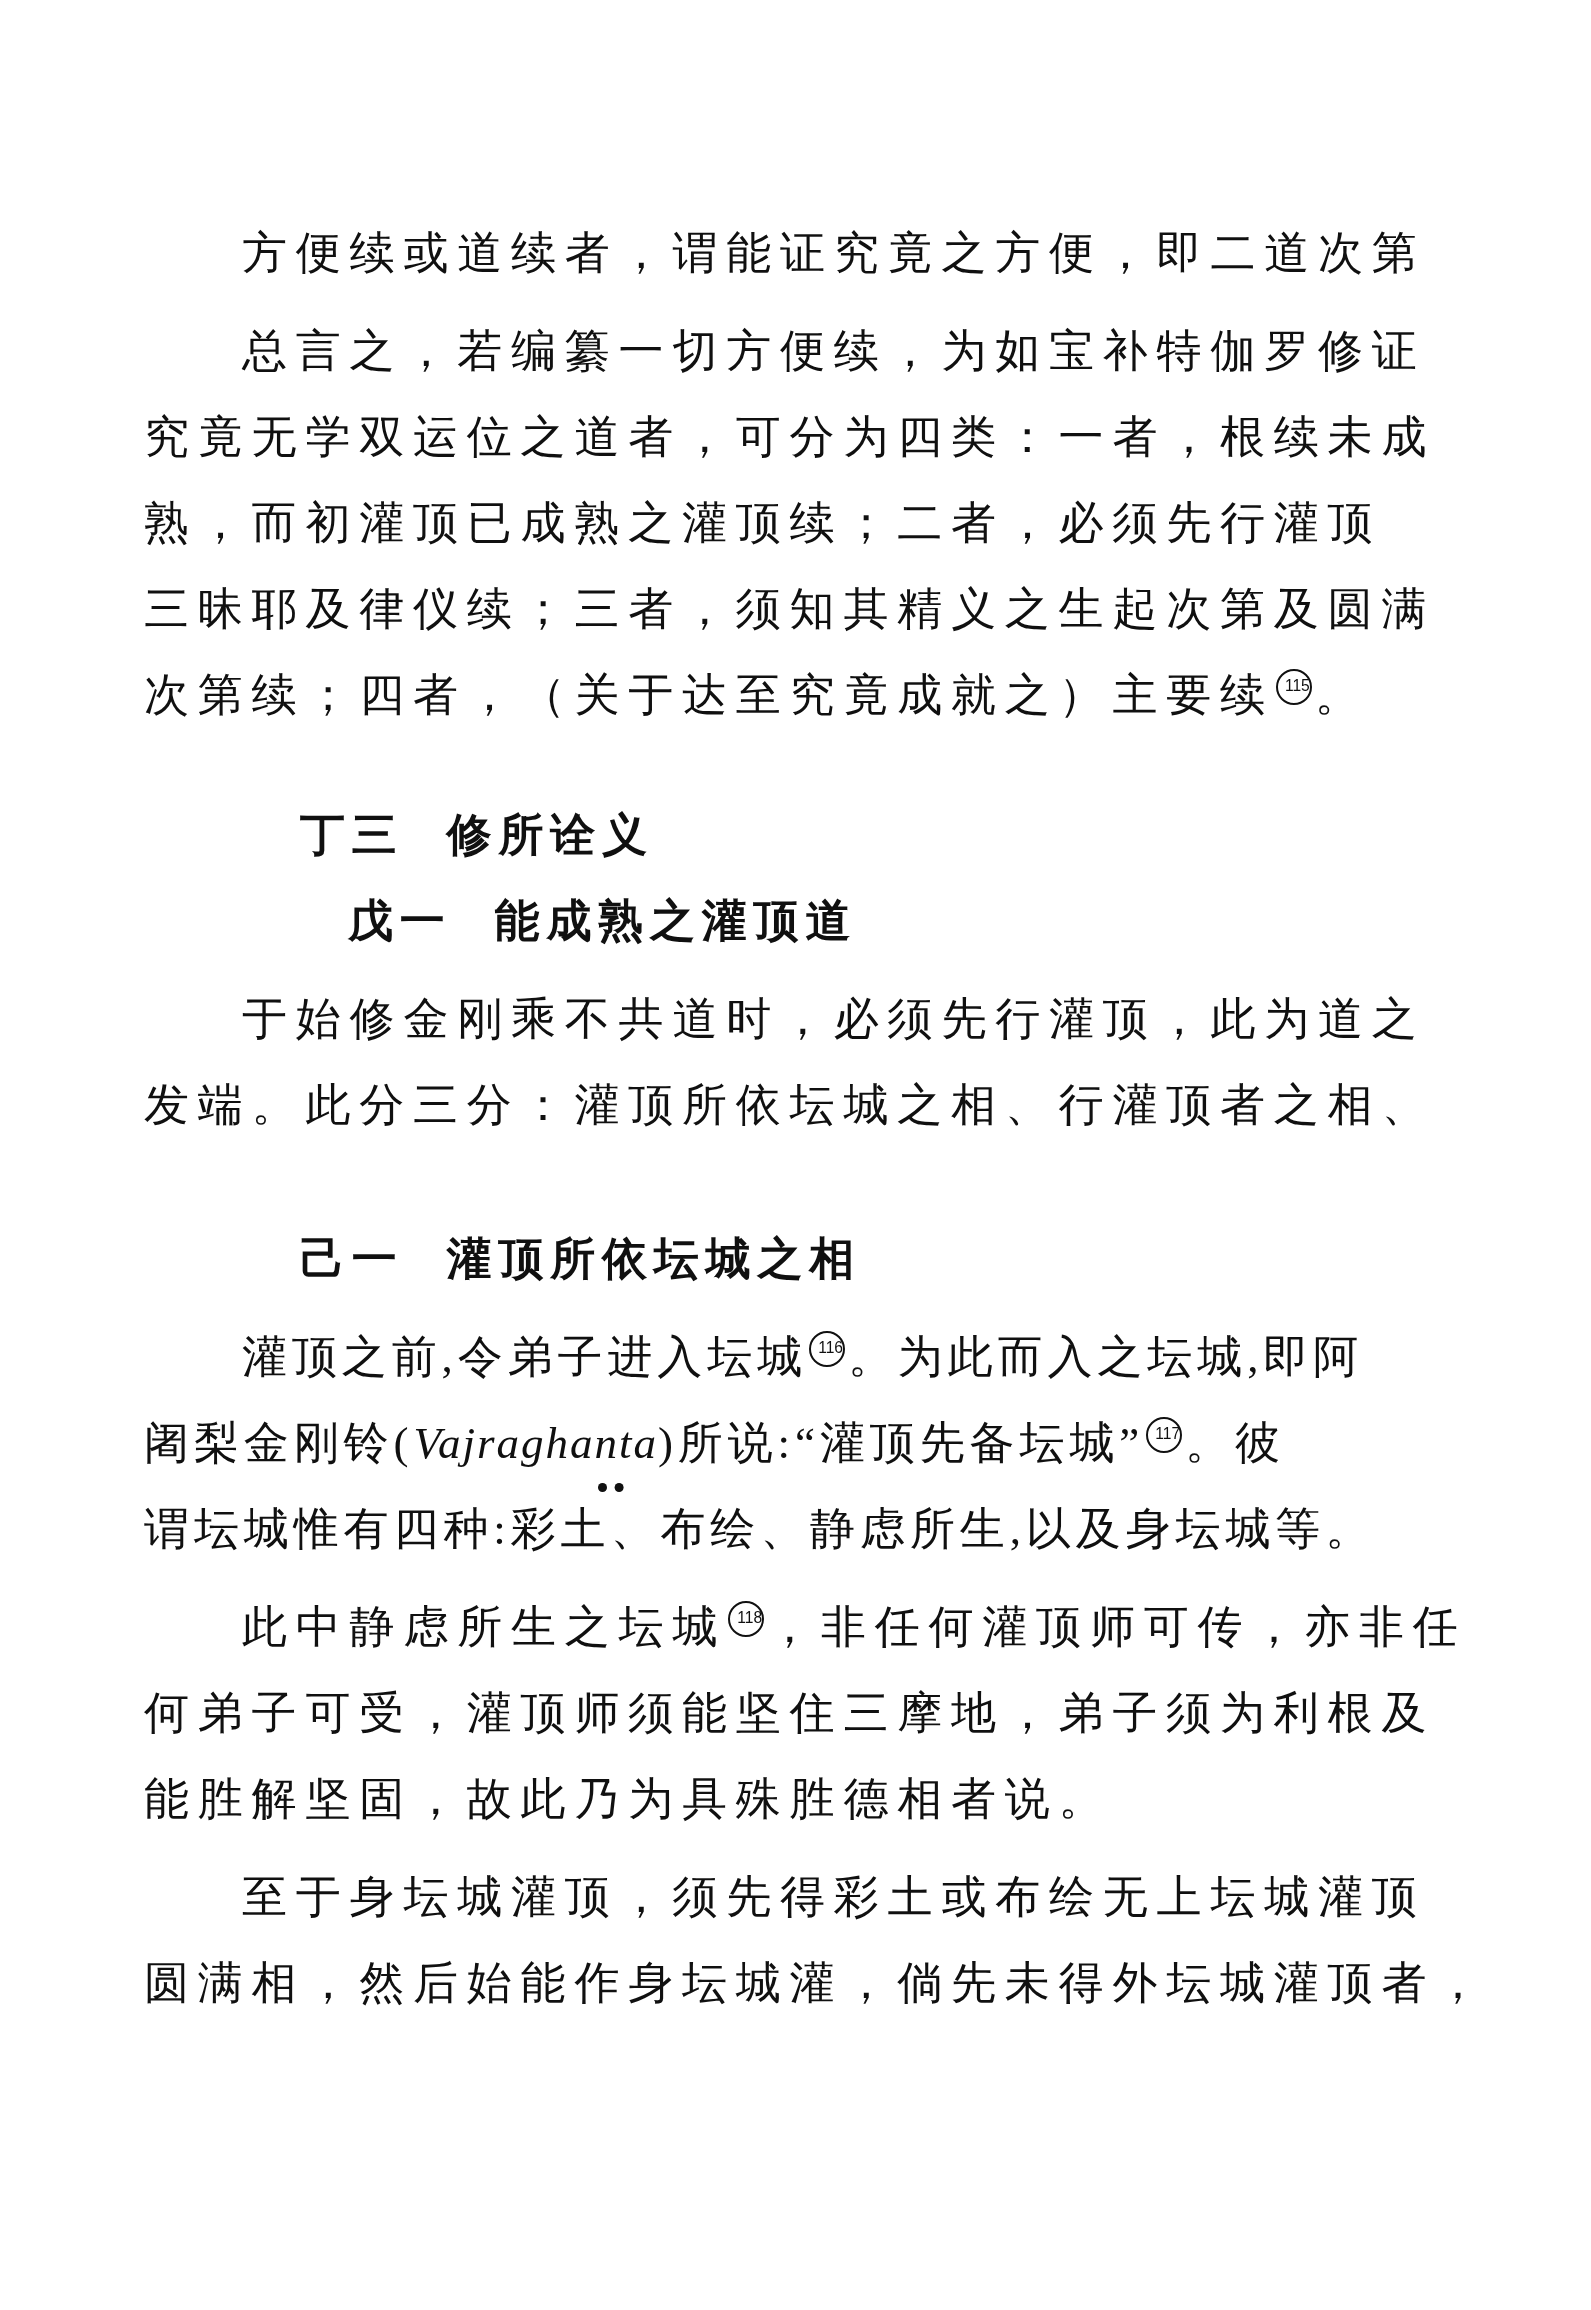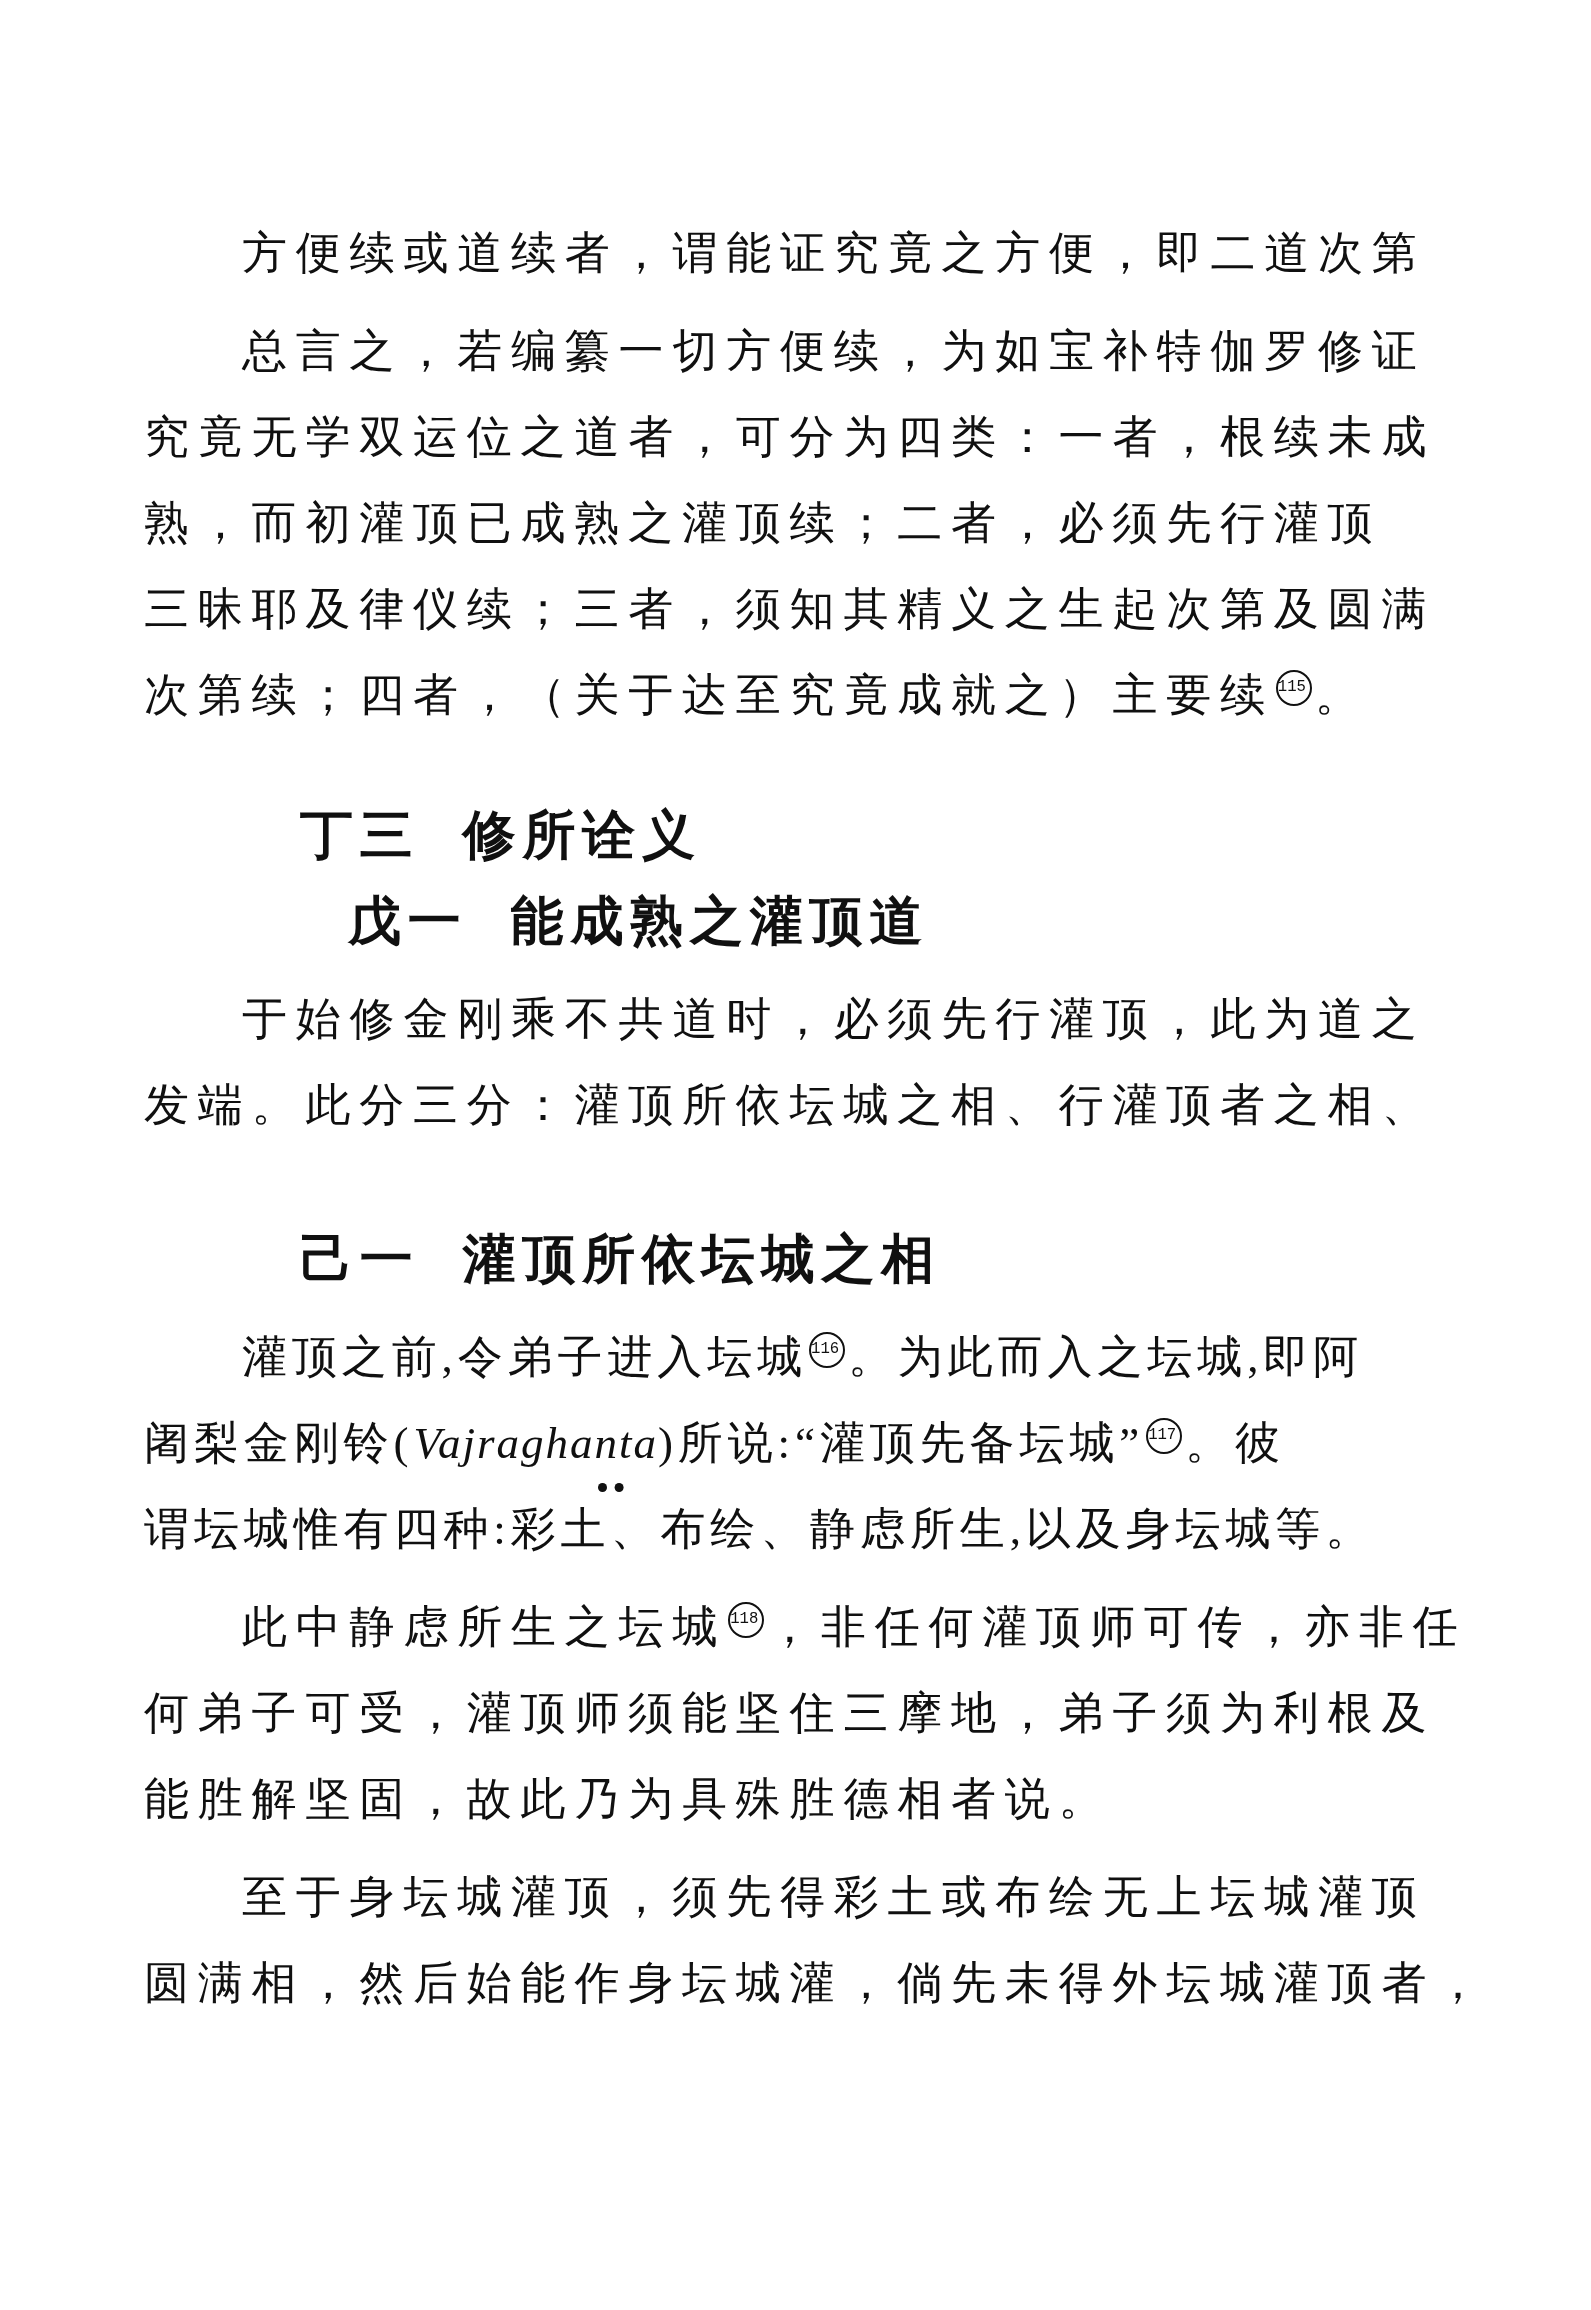--- a/index.html
+++ b/index.html
@@ -29,35 +29,35 @@
   .content{margin-top:49px;}
   .para{margin:12px;}
   .tline{
     height:86px;line-height:86px;
     font-size:45px;letter-spacing:8.8px;
     white-space:nowrap;
   }
   .tline.tight{letter-spacing:4.9px;}
   .tline.indent{padding-left:98px;}
   
-  .sect{height:86px;line-height:86px;font-size:53px;font-weight:700;letter-spacing:6.8px;white-space:nowrap;}
+  .sect{height:86px;line-height:86px;font-size:45px;font-weight:700;letter-spacing:6.8px;white-space:nowrap;}
   .sect .slabel{margin-right:43px;}
   .sect.level1{margin-left:168px;}
   .sect.level2{margin-left:216px;}
   .gap-top-1{margin-top:54px;}
   .gap-top-3{margin-top:68px;}
   
   .sup{
     display:inline-block;box-sizing:border-box;
     width:36px;height:36px;
     border:2.9px solid #111;border-radius:50%;
     font-size:15.6px;line-height:30px;letter-spacing:0;
-    text-align:left;vertical-align:19.5px;
+    text-align:right;vertical-align:19.5px;
     margin:0 2.9px 0 2px;
-    font-family:Liberation Mono, monospace;
+    font-family:Liberation Sans, sans-serif;
   }
   
   .latin{font-style:italic;letter-spacing:2px;font-family:"Liberation Serif",serif;}
   .udot{position:relative;display:inline-block;}
   .udot::after{
     content:"";position:absolute;left:3.9px;bottom:-5.9px;
     width:8.8px;height:8.8px;border-radius:50%;background:#111;
     box-shadow:16.6px 0 0 #111;
   }
 </style>

